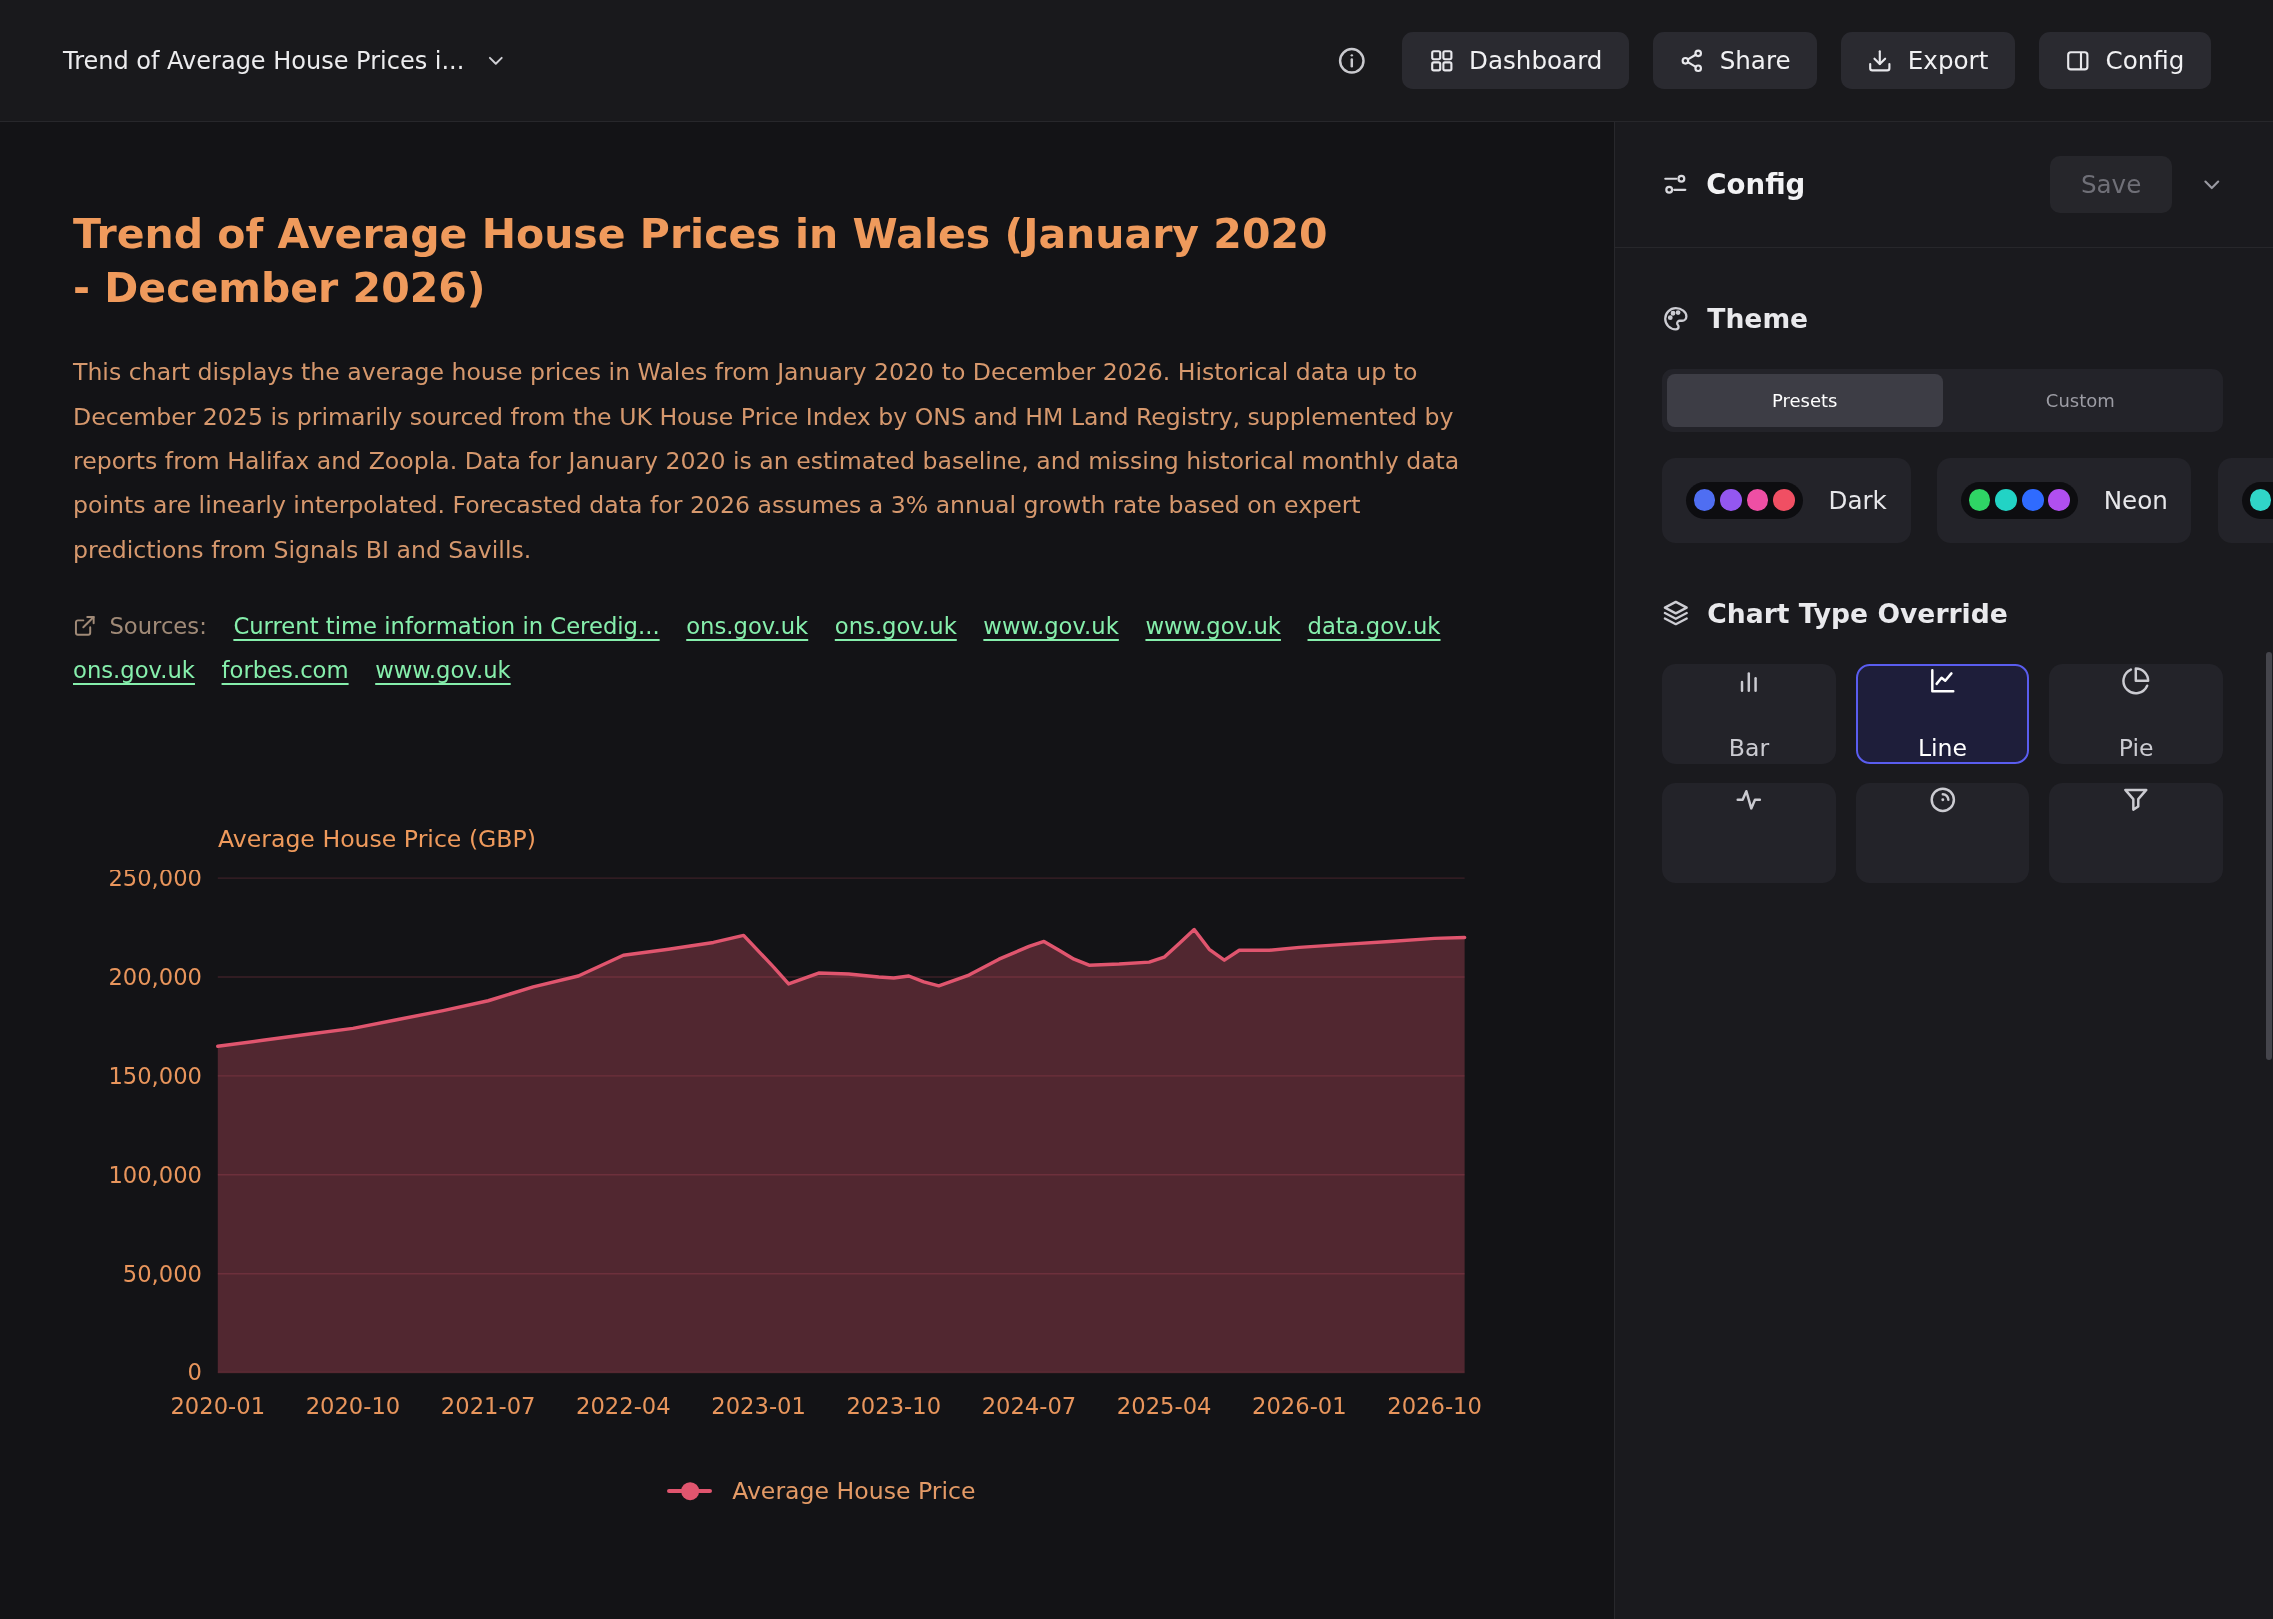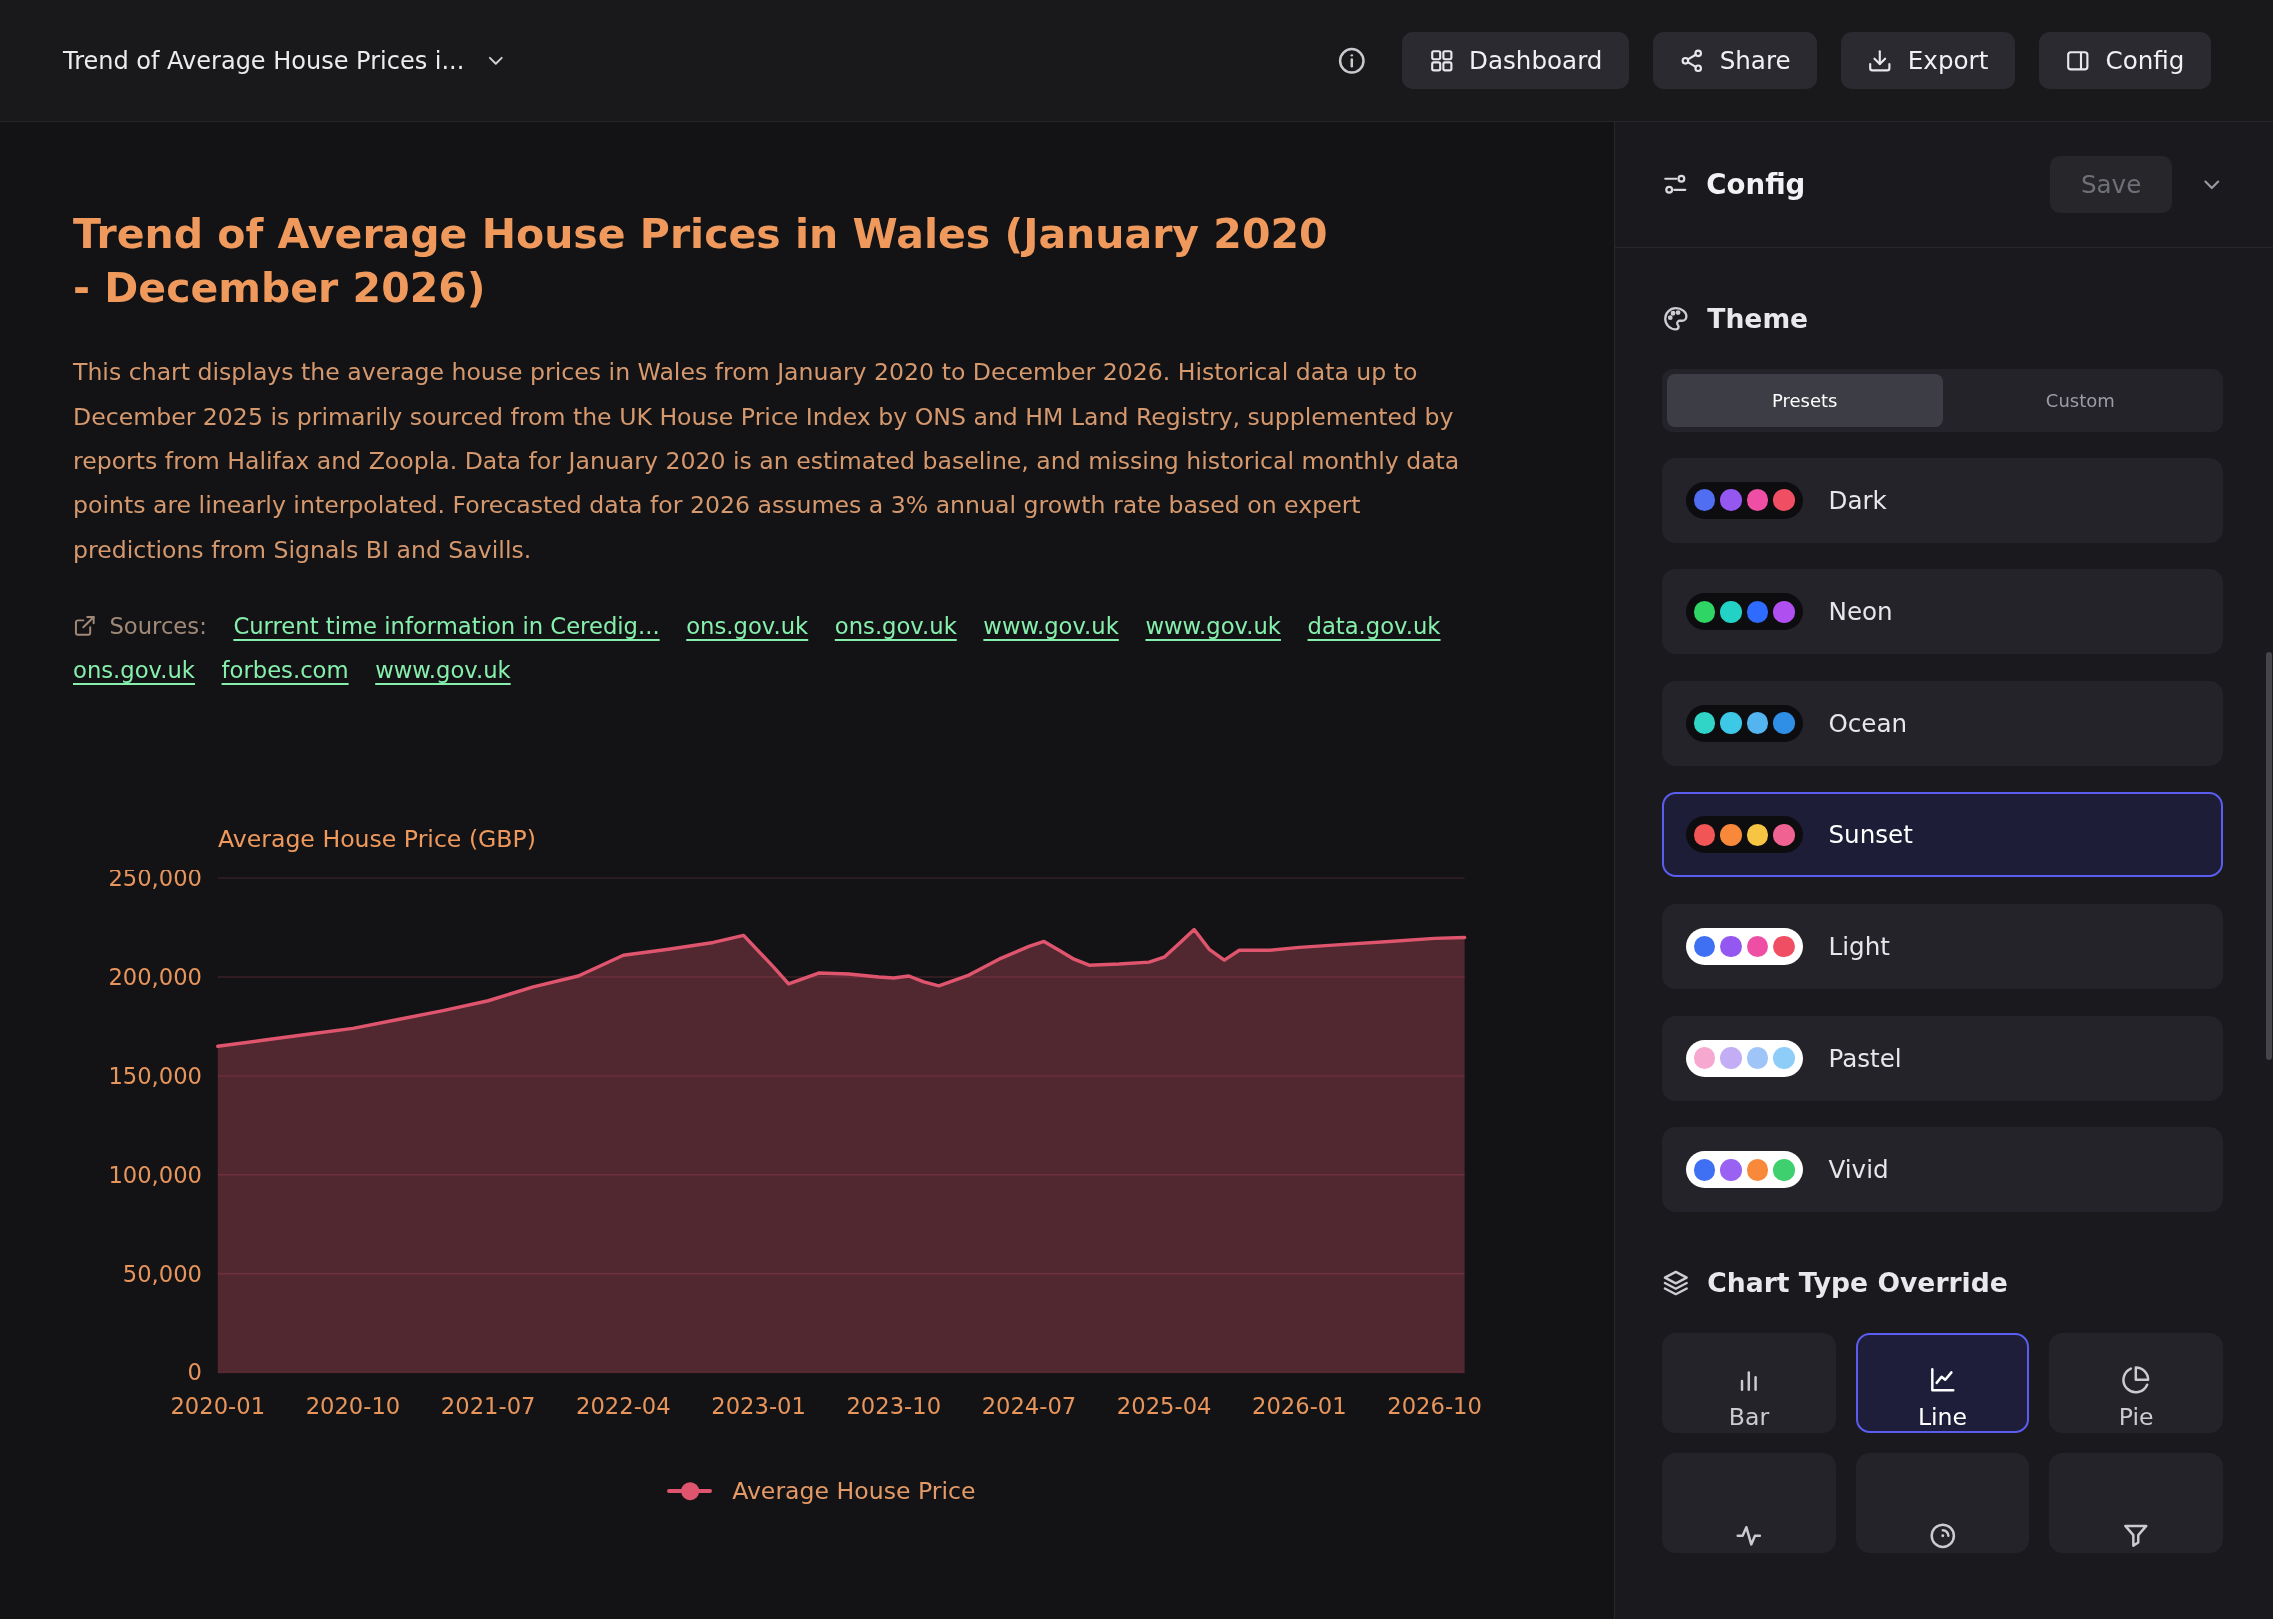--- a/index.html
+++ b/index.html
@@ -51,32 +51,32 @@
   .save-btn{margin-left:auto;background:#26262b;color:#6f6f77;font-size:24.6px;border:none;
     border-radius:9.9px;padding:13.8px 30.5px;font-family:inherit;cursor:pointer;}
   .sb-chevron{color:#9a9aa2;margin-left:27.6px;display:flex;background:none;border:none;cursor:pointer;}
   .sb-body{padding:55px 51px 0 47px;}
   .section-head{display:flex;align-items:center;gap:17.7px;color:#e9e9ec;font-size:26.6px;font-weight:600;}
   .section-head svg{color:#cdcdd3;}
   .seg{margin-top:35px;background:#232329;border-radius:10.8px;padding:4.9px;display:flex;height:63px;}
   .seg-item{flex:1;display:flex;align-items:center;justify-content:center;font-size:18px;
     color:#9c9ca4;border-radius:7.9px;cursor:pointer;}
   .seg-item.active{background:#3d3d45;color:#ffffff;}
-  .preset-list{margin-top:25.6px;display:flex;flex-direction:column;gap:26.6px;}
+  .preset-list{margin-top:25.6px;display:flex;gap:26.6px;}
   .preset-card{height:85px;background:#232329;border:2px solid transparent;border-radius:13.8px;
     display:flex;align-items:center;padding:0 21.7px;cursor:pointer;}
   .preset-card.selected{border-color:#5a5df0;background:#1d1d37;}
   .swatch-pill{height:37px;border-radius:18.7px;display:flex;align-items:center;gap:4.9px;padding:0 7.9px;}
   .swatch-dot{width:21.7px;height:21.7px;border-radius:50%;}
   .preset-label{margin-left:25.6px;font-size:24.6px;color:#e7e7ea;}
   .preset-card.selected .preset-label{color:#ffffff;}
   .cto-head{margin-top:55px;}
   .cto-grid{margin-top:35px;display:grid;grid-template-columns:repeat(3,1fr);gap:19.7px;}
   .cto-btn{height:100px;background:#232329;border:2px solid transparent;border-radius:13.8px;
-    display:flex;flex-direction:column;align-items:center;justify-content:flex-end;gap:8.9px;
+    display:flex;flex-direction:column;align-items:center;justify-content:space-between;gap:8.9px;
     color:#cbcbd1;cursor:pointer;font-family:inherit;}
   .cto-btn.selected{border-color:#5a5df0;background:#1e1e3a;color:#ffffff;}
   .cto-label{font-size:23.6px;}
   .scroll-thumb{position:absolute;right:2px;top:530px;width:5.9px;height:408px;
     background:#45454c;border-radius:3px;}
 </style>
 </head>
 <body>
 
 <header class="topbar">

